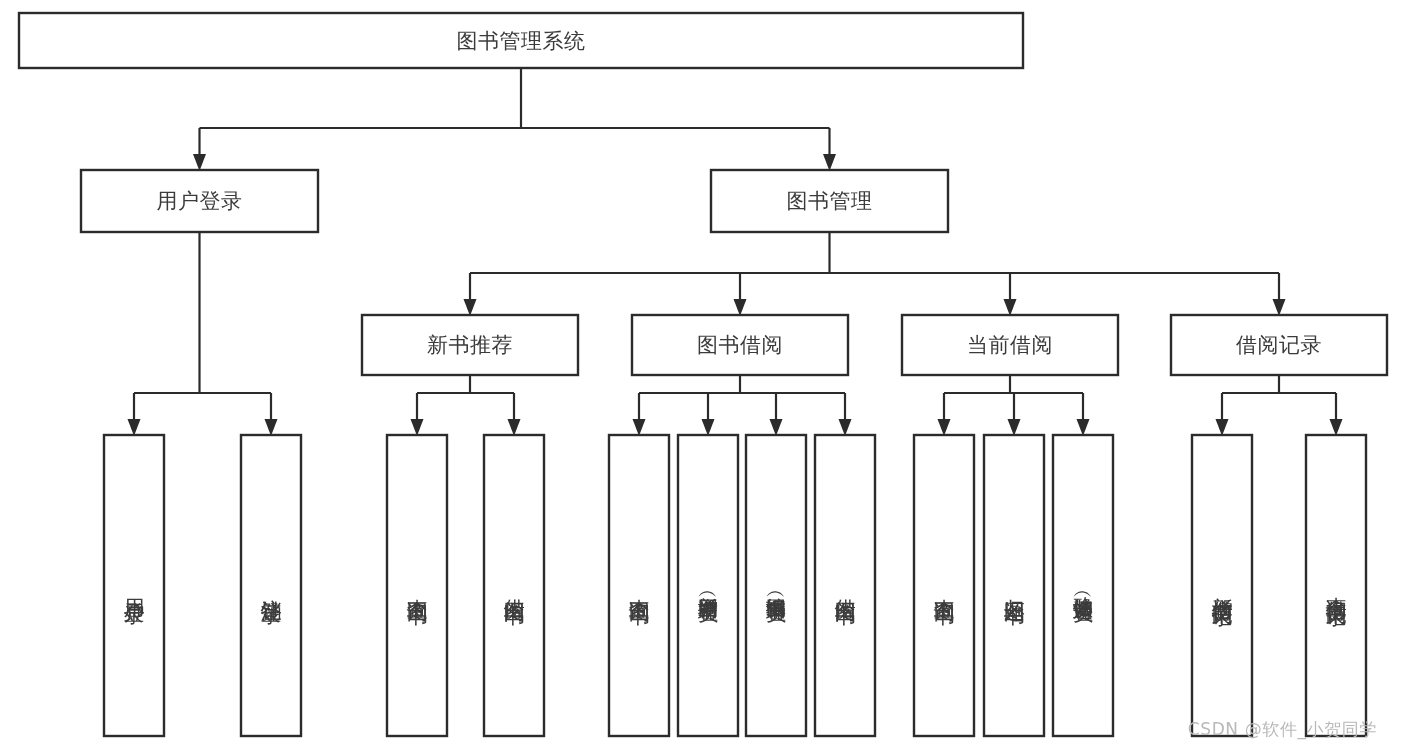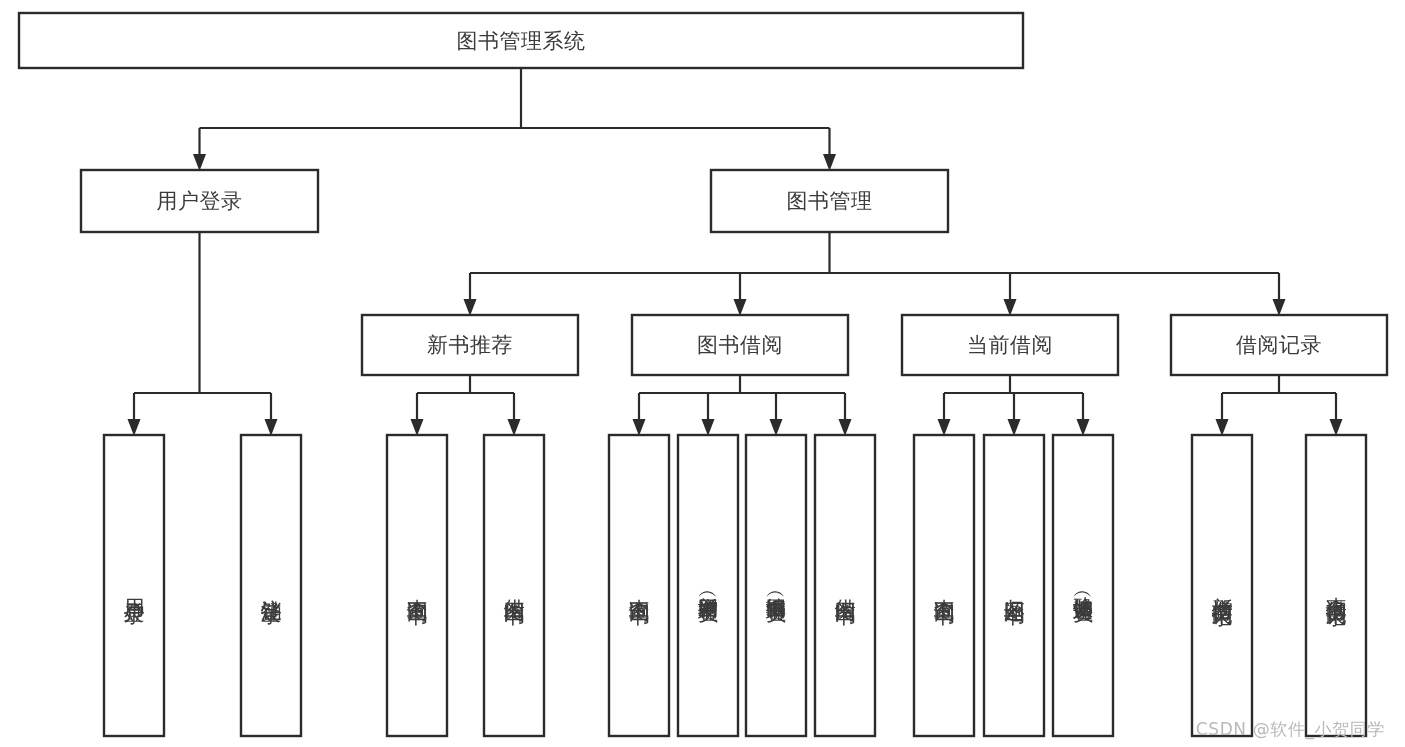--- a/index.html
+++ b/index.html
@@ -63,21 +63,21 @@
     font-family: "DejaVu Sans", "Liberation Sans", sans-serif;
     font-size: 21px;
     line-height: 1.06;
     color: #3b3b3b;
     letter-spacing: 2px;
     white-space: nowrap;
     text-align: center;
   }
   .watermark {
     position: absolute;
-    right: 20px;
+    right: 28px;
     bottom: 6px;
     font-family: "DejaVu Sans", "Liberation Sans", sans-serif;
     font-size: 17px;
     color: #b9b9b9;
     letter-spacing: 0.6px;
     user-select: none;
     white-space: nowrap;
   }
 </style>
 </head>

